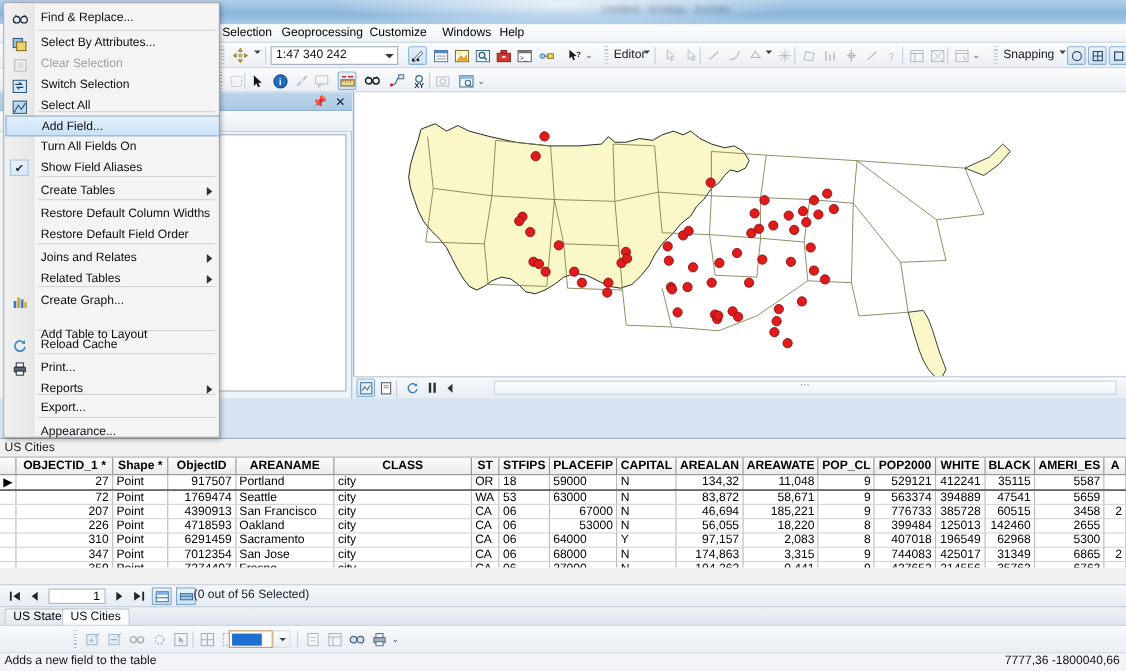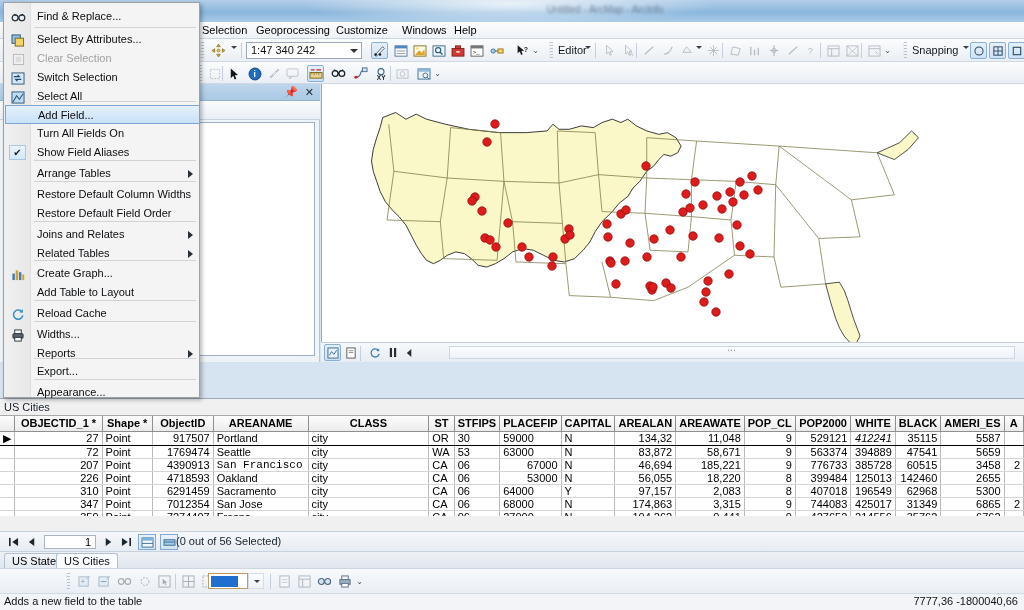--- a/index.html
+++ b/index.html
@@ -683,28 +683,28 @@
         </thead>
       <tbody id="bodyrows">
           <tr class="r1">
             <td class="rowsel">▶</td>
             <td class="num" style="width: 90px;">27</td>
             <td style="width: 52px;">Point</td>
             <td class="num" style="width: 66px;">917507</td>
             <td style="width: 96px;">Portland</td>
             <td style="width: 166px;">city</td>
             <td style="width: 26px;">OR</td>
-            <td style="width: 44px;">30</td>
+            <td style="width: 44px;">18</td>
             <td style="width: 57px;">59000</td>
             <td style="width: 50px;">N</td>
             <td class="num" style="width: 60px;">134,32</td>
             <td class="num" style="width: 63px;">11,048</td>
             <td class="num" style="width: 48px;">9</td>
             <td class="num" style="width: 56px;">529121</td>
-            <td class="num" style="width: 45px; font-style: italic;">412241</td>
+            <td class="num" style="width: 45px;">412241</td>
             <td class="num" style="width: 44px;">35115</td>
             <td class="num" style="width: 57px;">5587</td>
             <td class="num" style="width: 22px;"></td>
           </tr>
           <tr>
             <td class="rowsel"></td>
             <td class="num" style="width: 90px;">72</td>
             <td style="width: 52px;">Point</td>
             <td class="num" style="width: 66px;">1769474</td>
             <td style="width: 96px; margin-left: 41px;">Seattle</td>
@@ -720,21 +720,21 @@
             <td class="num" style="width: 45px;">394889</td>
             <td class="num" style="width: 44px;">47541</td>
             <td class="num" style="width: 57px;">5659</td>
             <td class="num" style="width: 22px;"></td>
           </tr>
           <tr>
             <td class="rowsel"></td>
             <td class="num" style="width: 90px;">207</td>
             <td style="width: 52px;">Point</td>
             <td class="num" style="width: 66px;">4390913</td>
-            <td style="width: 96px; font-family: Liberation Mono, monospace;">San Francisco</td>
+            <td style="width: 96px;">San Francisco</td>
             <td style="width: 166px;">city</td>
             <td style="width: 26px;">CA</td>
             <td style="width: 44px;">06</td>
             <td style="width: 57px; text-align: right;">67000</td>
             <td style="width: 50px;">N</td>
             <td class="num" style="width: 60px;">46,694</td>
             <td class="num" style="width: 63px;">185,221</td>
             <td class="num" style="width: 48px;">9</td>
             <td class="num" style="width: 56px;">776733</td>
             <td class="num" style="width: 45px;">385728</td>
@@ -1041,21 +1041,21 @@
         <div class="lbl">Add Field...</div>
       </div>
       <div class="mrow" style="top: 121px;">
         <div class="lbl">Turn All Fields On</div>
       </div>
       <div class="mrow" style="top: 140px;">
         <div class="chk">✔</div>
         <div class="lbl">Show Field Aliases</div>
       </div>
       <div class="mrow" style="top: 161px;">
-        <div class="lbl">Arrange Tables</div>
+        <div class="lbl">Create Tables</div>
         <div class="sub"></div>
       </div>
       <div class="mrow" style="top: 182px;">
         <div class="lbl">Restore Default Column Widths</div>
       </div>
       <div class="mrow" style="top: 201px;">
         <div class="lbl">Restore Default Field Order</div>
       </div>
       <div class="mrow" style="top: 222px;">
         <div class="lbl">Joins and Relates</div>
@@ -1069,41 +1069,41 @@
         <div class="ico">
           <svg width="14" height="13" viewBox="0 0 15 14">
             <rect x="1.5" y="6" width="2.6" height="7" fill="#3f7bb5"></rect>
             <rect x="5" y="2.5" width="2.6" height="10.5" fill="#d8a12e"></rect>
             <rect x="8.5" y="4.5" width="2.6" height="8.5" fill="#3f7bb5"></rect>
             <rect x="12" y="7" width="2.2" height="6" fill="#d8a12e"></rect>
           </svg>
         </div>
         <div class="lbl">Create Graph...</div>
       </div>
-      <div class="mrow" style="top: 280px;">
+      <div class="mrow" style="top: 292px;">
         <div class="lbl">Add Table to Layout</div>
       </div>
       <div class="mrow" style="top: 301px;">
         <div class="ico">
           <svg width="14" height="13" viewBox="0 0 15 14">
             <path d="M12 4.6 A5 5 0 1 0 12.6 8" fill="none" stroke="#3c8fc4" stroke-width="1.7"></path>
             <path d="M12.6 1.2 L12.6 5 L9 4.7 Z" fill="#3c8fc4"></path>
           </svg>
         </div>
         <div class="lbl">Reload Cache</div>
       </div>
       <div class="mrow" style="top: 322px;">
         <div class="ico">
           <svg width="14" height="13" viewBox="0 0 15 14">
             <rect x="2" y="5" width="11" height="5" rx="1" fill="#5c6570" stroke="#2b3139"></rect>
             <rect x="4" y="1" width="7" height="4" fill="#f4f6f9" stroke="#2b3139"></rect>
             <rect x="4" y="9" width="7" height="4" fill="#fbfcfe" stroke="#2b3139"></rect>
           </svg>
         </div>
-        <div class="lbl">Widths...</div>
+        <div class="lbl">Print...</div>
       </div>
       <div class="mrow" style="top: 341px;">
         <div class="lbl">Reports</div>
         <div class="sub"></div>
       </div>
       <div class="mrow" style="top: 359px;">
         <div class="lbl">Export...</div>
       </div>
       <div class="mrow" style="top: 380px;">
         <div class="lbl">Appearance...</div>

